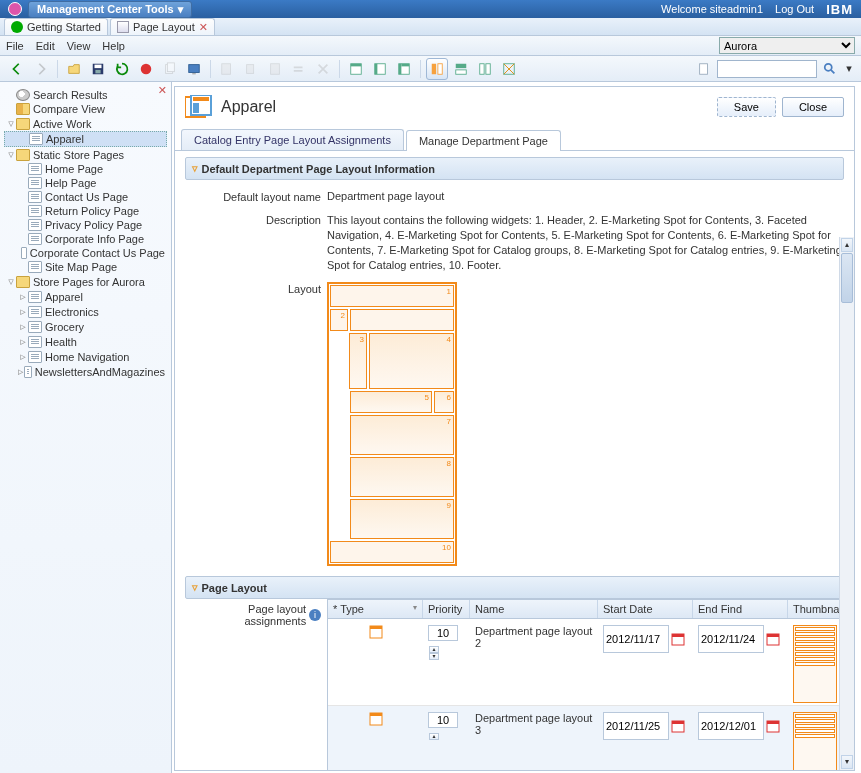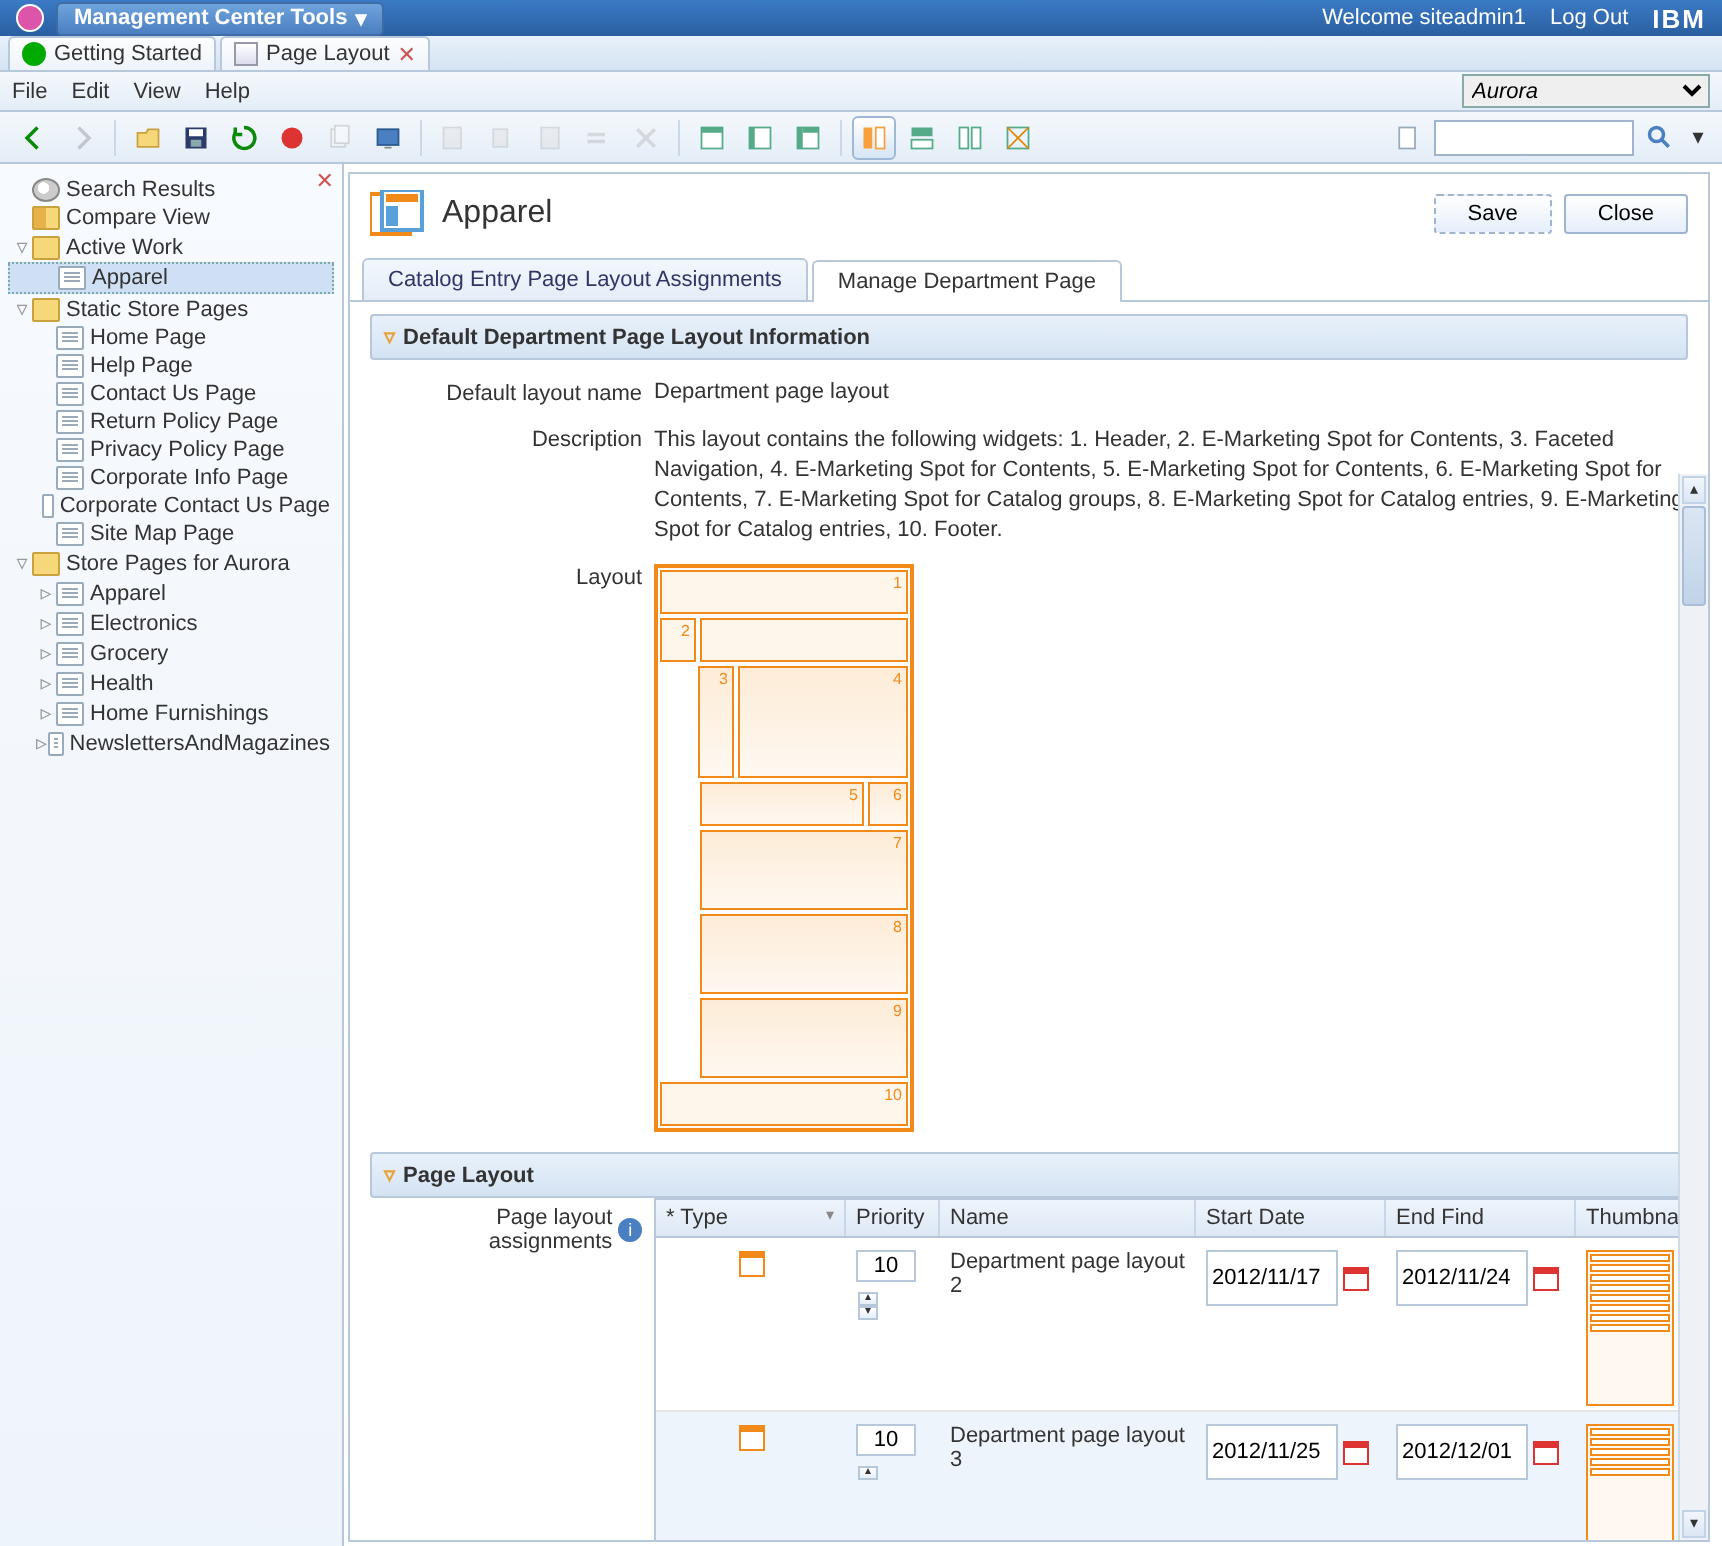--- a/index.html
+++ b/index.html
@@ -19,21 +19,21 @@
 .wtab { background: linear-gradient(#fdfdfd, #eef4fb); border: 1px solid #b8c8db; border-bottom: none; border-radius: 3px 3px 0 0; padding: 2px 6px; margin-right: 2px; display: flex; align-items: center; gap: 4px; font-size: 11px; height: 17px; cursor: pointer; }
 .wtab .tab-close { color: #c55; cursor: pointer; }
 .tab-icon { width: 12px; height: 12px; display: inline-block; }
 .green-circle { background: #0a0; border-radius: 50%; }
 .page-icon { background: linear-gradient(#fff,#dde); border: 1px solid #99a; }
 
 
 .menu-bar { background: linear-gradient(#f4f8fc,#e4edf7); height: 20px; border-bottom: 1px solid #b8c8db; display: flex; align-items: center; padding: 0 6px; }
 .menu-bar span { margin-right: 12px; cursor: pointer; }
 .store-select { margin-left: auto; }
-.store-select select { font-size: 11px; width: 124px; height: 17px; border: 1px solid #8aa; font-style: italic; }
+.store-select select { font-size: 11px; width: 136px; height: 17px; border: 1px solid #8aa; }
 
 
 .toolbar { background: linear-gradient(#f4f8fc,#e4edf7); height: 26px; border-bottom: 1px solid #b8c8db; display: flex; align-items: center; padding: 0 6px; gap: 2px; }
 .tbtn { width: 22px; height: 22px; display: inline-flex; align-items: center; justify-content: center; border: 1px solid transparent; border-radius: 3px; cursor: pointer; }
 .tbtn svg { width: 14px; height: 14px; }
 .tsep { width: 1px; height: 18px; background: #cbd8e8; margin: 0 3px; }
 .tbtn.toggled { border-color: #9fb8d6; background: linear-gradient(#fff,#d7e5f5); }
 .toolbar-right { margin-left: auto; display: flex; align-items: center; gap: 2px; }
 .search-box { width: 100px; height: 18px; border: 1px solid #a0b5cd; background: #fff; font-size: 11px; padding: 0 3px; }
 
@@ -398,21 +398,21 @@
           <span>Grocery</span>
         </div>
       <div class="tree-row indent1">
           <span class="twisty">▹</span>
           <span class="tree-icon doc-icon"></span>
           <span>Health</span>
         </div>
       <div class="tree-row indent1">
           <span class="twisty">▹</span>
           <span class="tree-icon doc-icon"></span>
-          <span>Home Furnishings</span>
+          <span>Home Navigation</span>
         </div>
       <div class="tree-row indent1">
           <span class="twisty">▹</span>
           <span class="tree-icon doc-icon"></span>
           <span>NewslettersAndMagazines</span>
         </div>
     </div>
   </div>
 
   <div class="right-panel">

